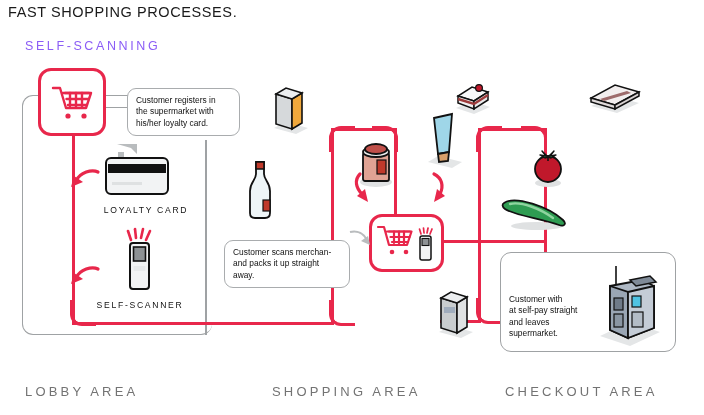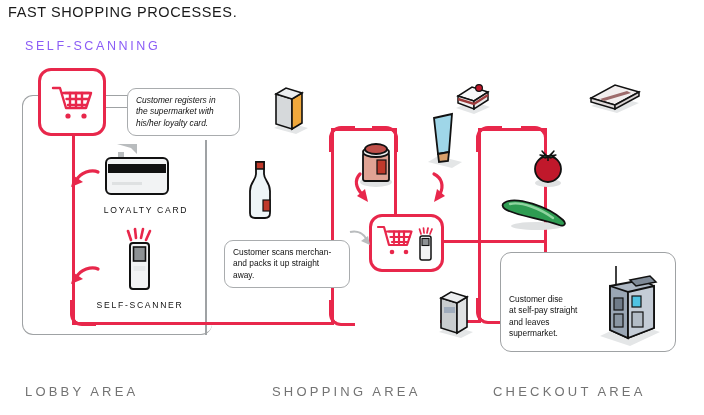--- a/index.html
+++ b/index.html
@@ -94,21 +94,21 @@
         <path d="M15 10 h24 M16.5 16 h22 M18 22 h19"></path>
         <path d="M20 10 v13 M26 10 v14 M32 10 v14"></path>
       </g>
       <circle cx="18" cy="33" r="2.6" fill="#e8274b"></circle>
       <circle cx="34" cy="33" r="2.6" fill="#e8274b"></circle>
     </svg>
   </div>
 
   <div class="abs greyline" style="left:106px;top:107px;width:22px;height:1.4px;"></div>
 
-  <div class="abs callout" style="left:127px;top:88px;width:113px;font-style:italic;">
+  <div class="abs callout" style="left:127px;top:88px;width:113px;">
     <div>Customer registers in</div>
     <div>the supermarket with</div>
     <div>his/her loyalty card.</div>
   </div>
 
   <div class="abs" style="left:104px;top:152px;">
     <svg width="70" height="46" viewBox="0 0 70 46">
       <rect x="14" y="0" width="6" height="8" fill="#b9bcbe"></rect>
       <rect x="2" y="6" width="62" height="36" rx="5" fill="#f2f3f4" stroke="#111" stroke-width="2"></rect>
       <rect x="4" y="12" width="58" height="9" fill="#111"></rect>
@@ -275,21 +275,21 @@
       <polygon points="6,44 28,50 40,44 18,38" fill="#e4e6e7"></polygon>
       <polygon points="8,10 8,40 24,45 24,15" fill="#c9cdcf" stroke="#111" stroke-width="1.6"></polygon>
       <polygon points="24,15 24,45 34,39 34,9" fill="#dfe2e3" stroke="#111" stroke-width="1.6"></polygon>
       <polygon points="8,10 24,15 34,9 18,4" fill="#eceef0" stroke="#111" stroke-width="1.6"></polygon>
       <rect x="11" y="19" width="11" height="6" fill="#8ea0b5" opacity="0.7"></rect>
     </svg>
   </div>
 
   <div class="abs greyframe" style="left:500px;top:252px;width:176px;height:100px;background:#fff;"></div>
   <div class="abs" style="left:509px;top:294px;width:100px;font-size:8.4px;line-height:11.4px;color:#111;">
-    <div>Customer dise</div>
+    <div>Customer with</div>
     <div>at self-pay straight</div>
     <div>and leaves</div>
     <div>supermarket.</div>
   </div>
 
   <div class="abs" style="left:594px;top:258px;">
     <svg width="74" height="92" viewBox="0 0 74 92">
       <polygon points="6,78 36,88 66,74 36,64" fill="#e4e6e7"></polygon>
       <path d="M22 8 L22 28" stroke="#111" stroke-width="1.6"></path>
       <polygon points="16,28 48,22 60,28 60,70 34,80 16,72 16,28" fill="#aeb8c4" stroke="#111" stroke-width="1.8" stroke-linejoin="round"></polygon>
@@ -298,15 +298,15 @@
       <polygon points="36,22 56,18 62,24 42,28" fill="#7f8a97" stroke="#111" stroke-width="1.5"></polygon>
       <rect x="20" y="40" width="9" height="12" fill="#6f7b89" stroke="#111" stroke-width="1.2"></rect>
       <rect x="38" y="38" width="9" height="11" fill="#4fc3e3" stroke="#111" stroke-width="1.2"></rect>
       <rect x="20" y="56" width="9" height="13" fill="#8a96a3" stroke="#111" stroke-width="1.2"></rect>
       <rect x="38" y="54" width="11" height="15" fill="#b3bcc6" stroke="#111" stroke-width="1.2"></rect>
     </svg>
   </div>
 
   <div class="abs zone-label" style="left:25px;top:384px;">LOBBY AREA</div>
   <div class="abs zone-label" style="left:272px;top:384px;">SHOPPING AREA</div>
-  <div class="abs zone-label" style="left:493px;top:384px;">CHECKOUT AREA</div>
+  <div class="abs zone-label" style="left:505px;top:384px;">CHECKOUT AREA</div>
 
 </div>
 
 </body></html>

